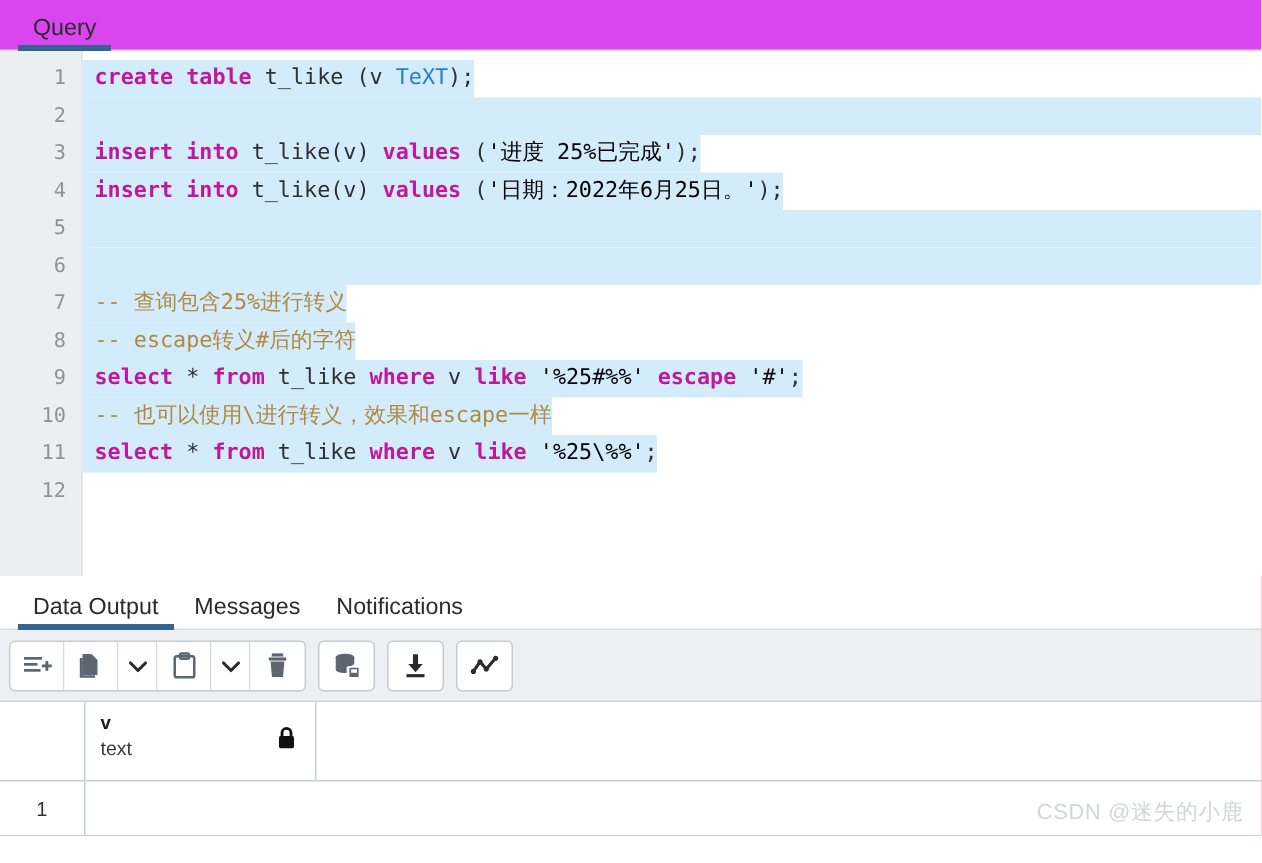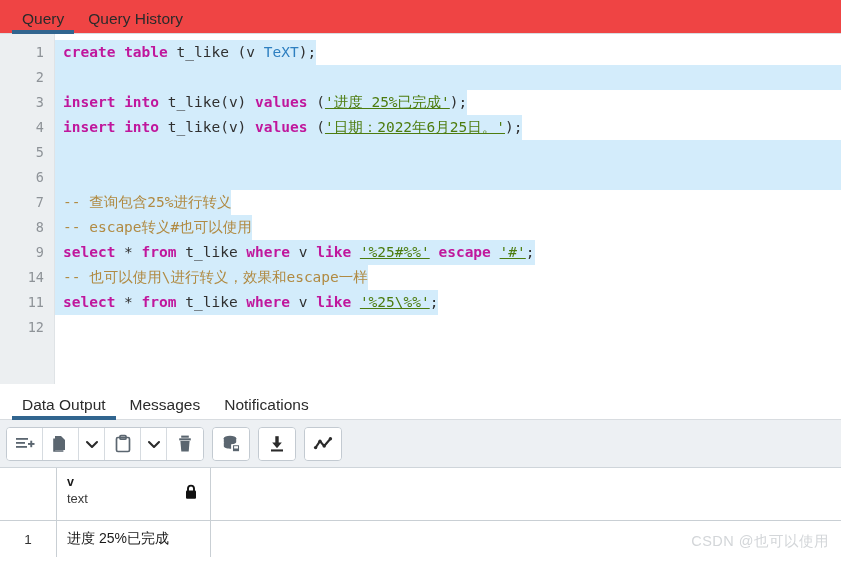--- a/index.html
+++ b/index.html
@@ -8,21 +8,21 @@
     width: 841px; height: 575px;
     overflow: hidden;
     background: #ffffff;
     font-family: "Liberation Sans", sans-serif;
   }
 
   
   .tabbar {
     position: relative;
     height: 34px;
-    background: #ef4444;
+    background: #d946ef;
     display: flex;
     align-items: flex-end;
     padding-left: 10px;
     border-bottom: 1px solid #d8dce0;
   }
   .tab {
     font-size: 15.5px;
     color: #2b2b2b;
     padding: 0 12px 7px 12px;
     line-height: 1;
@@ -77,21 +77,21 @@
   }
   .code .row .sel {
     background: #d3ecfb;
     display: inline-block;
     min-height: 25px;
     padding-left: 8px;
   }
   .code .row.empty .sel { min-width: 100%; }
   .kw { color: #c0179c; font-weight: bold; }
   .typ { color: #2e7fc0; }
-  .str { color: #4d7c0f; text-decoration: underline; }
+  .str { color: #000000; }
   .cmt { color: #b08a42; }
   .pl  { color: #303030; }
 
   
   .panel { background: #7f1d1d; }
   .panel-tabs {
     height: 36px;
     display: flex;
     align-items: flex-end;
     padding-left: 10px;
@@ -178,47 +178,46 @@
     color: #d3d6d9;
     letter-spacing: .5px;
     pointer-events: none;
   }
 </style>
 </head>
 <body>
 
 <div class="tabbar" id="editor-tab-bar">
     <div class="tab active">Query</div>
-    <div class="tab">Query History</div>
   </div>
 
 <div class="editor">
   <div class="gutter" id="gutter">
       <div class="ln">1</div>
       <div class="ln">2</div>
       <div class="ln">3</div>
       <div class="ln">4</div>
       <div class="ln">5</div>
       <div class="ln">6</div>
       <div class="ln">7</div>
       <div class="ln">8</div>
       <div class="ln">9</div>
-      <div class="ln">14</div>
+      <div class="ln">10</div>
       <div class="ln">11</div>
       <div class="ln">12</div>
     </div>
   <div class="code" id="code">
       <div class="row"><span class="sel"><span class="kw">create</span><span class="pl"> </span><span class="kw">table</span><span class="pl"> t_like (v </span><span class="typ">TeXT</span><span class="pl">);</span></span></div>
       <div class="row empty"><span class="sel"> </span></div>
       <div class="row"><span class="sel"><span class="kw">insert</span><span class="pl"> </span><span class="kw">into</span><span class="pl"> t_like(v) </span><span class="kw">values</span><span class="pl"> (</span><span class="str">'进度 25%已完成'</span><span class="pl">);</span></span></div>
       <div class="row"><span class="sel"><span class="kw">insert</span><span class="pl"> </span><span class="kw">into</span><span class="pl"> t_like(v) </span><span class="kw">values</span><span class="pl"> (</span><span class="str">'日期：2022年6月25日。'</span><span class="pl">);</span></span></div>
       <div class="row empty"><span class="sel"> </span></div>
       <div class="row empty"><span class="sel"> </span></div>
       <div class="row"><span class="sel"><span class="cmt">-- 查询包含25%进行转义</span></span></div>
-      <div class="row"><span class="sel"><span class="cmt">-- escape转义#也可以使用</span></span></div>
+      <div class="row"><span class="sel"><span class="cmt">-- escape转义#后的字符</span></span></div>
       <div class="row"><span class="sel"><span class="kw">select</span><span class="pl"> * </span><span class="kw">from</span><span class="pl"> t_like </span><span class="kw">where</span><span class="pl"> v </span><span class="kw">like</span><span class="pl"> </span><span class="str">'%25#%%'</span><span class="pl"> </span><span class="kw">escape</span><span class="pl"> </span><span class="str">'#'</span><span class="pl">;</span></span></div>
       <div class="row"><span class="sel"><span class="cmt">-- 也可以使用\进行转义，效果和escape一样</span></span></div>
       <div class="row"><span class="sel"><span class="kw">select</span><span class="pl"> * </span><span class="kw">from</span><span class="pl"> t_like </span><span class="kw">where</span><span class="pl"> v </span><span class="kw">like</span><span class="pl"> </span><span class="str">'%25\%%'</span><span class="pl">;</span></span></div>
     </div>
 </div>
 
 <div class="panel">
   <div class="panel-tabs" id="panel-tab-bar">
       <div class="tab active">Data Output</div>
       <div class="tab">Messages</div>
@@ -325,18 +324,17 @@
           <div class="ctype">text</div>
           <span class="lock"><svg width="14" height="16" viewBox="0 0 14 16">
               <path d="M4 7 V4.6 a3 3 0 0 1 6 0 V7" fill="none" stroke="#111" stroke-width="1.9"></path>
               <rect x="2" y="6.6" width="10" height="8.2" rx="1.1" fill="#111"></rect>
             </svg></span>
         </div>
       </div>
     <div id="grid-body">
         <div class="grid-row grid-body">
           <div class="gc-num">1</div>
-          <div class="gc-cell">进度 25%已完成</div>
-        </div>
-      </div>
-    <div class="watermark">CSDN @也可以使用</div>
+        </div>
+      </div>
+    <div class="watermark">CSDN @迷失的小鹿</div>
   </div>
 </div>
 
 </body></html>

